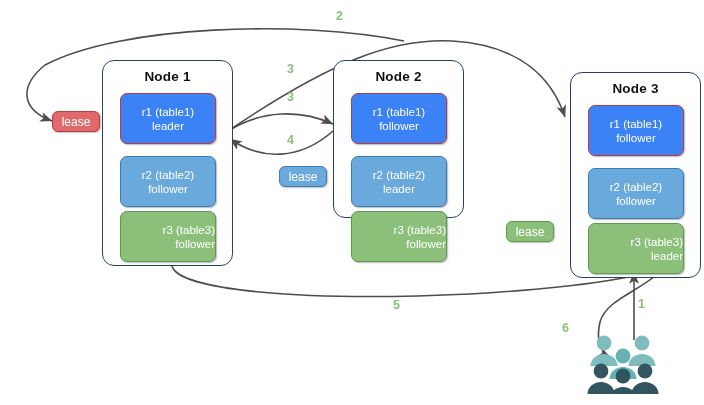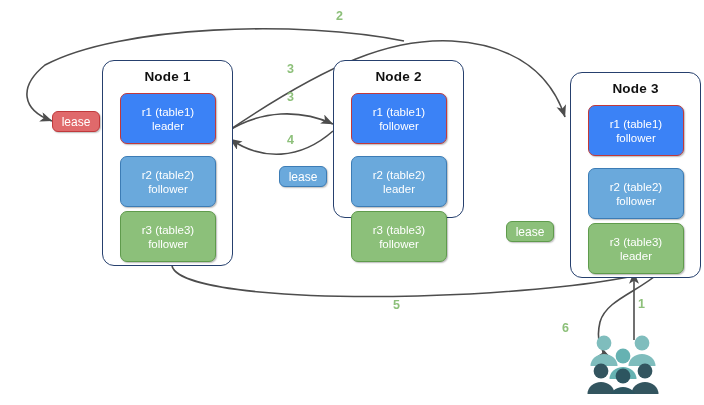--- a/index.html
+++ b/index.html
@@ -37,21 +37,21 @@
     justify-content:center;
     color:#ffffff;
     font-size:11.5px;
     line-height:14px;
     text-align:center;
     box-shadow:1px 1px 1.5px rgba(0,0,0,.28);
   }
   .replica .l1,.replica .l2{display:block;}
   .r-red  {background:#3b82f6;border:1.3px solid #c0393c;}
   .r-blue {background:#6aa9dc;border:1.3px solid #3c7cb5;text-align:center;}
-  .r-green{background:#8cc07a;border:1.3px solid #5f9b4c;}
+  .r-green{background:#8cc07a;border:1.3px solid #5f9b4c;align-items:flex-end;}
 
   
   .lease{
     position:absolute;
     border-radius:6px;
     box-sizing:border-box;
     display:flex;align-items:center;justify-content:center;
     color:#ffffff;
     font-size:12px;
     z-index:6;

